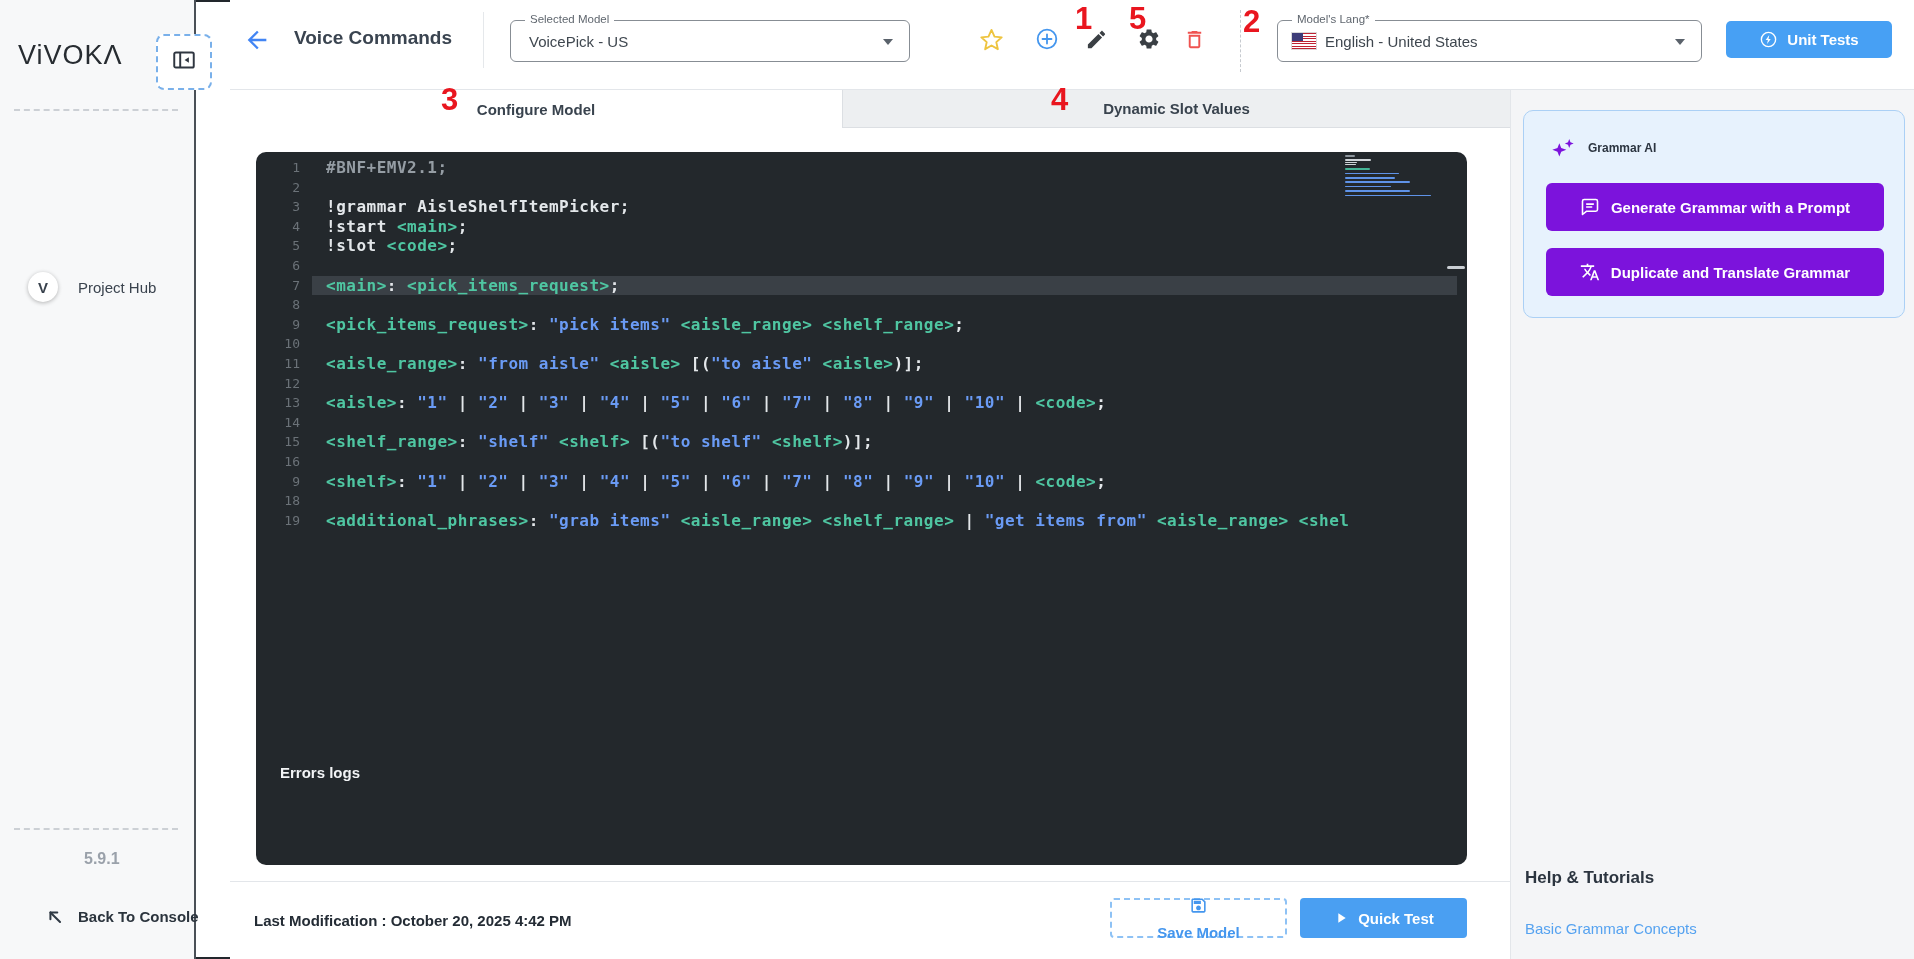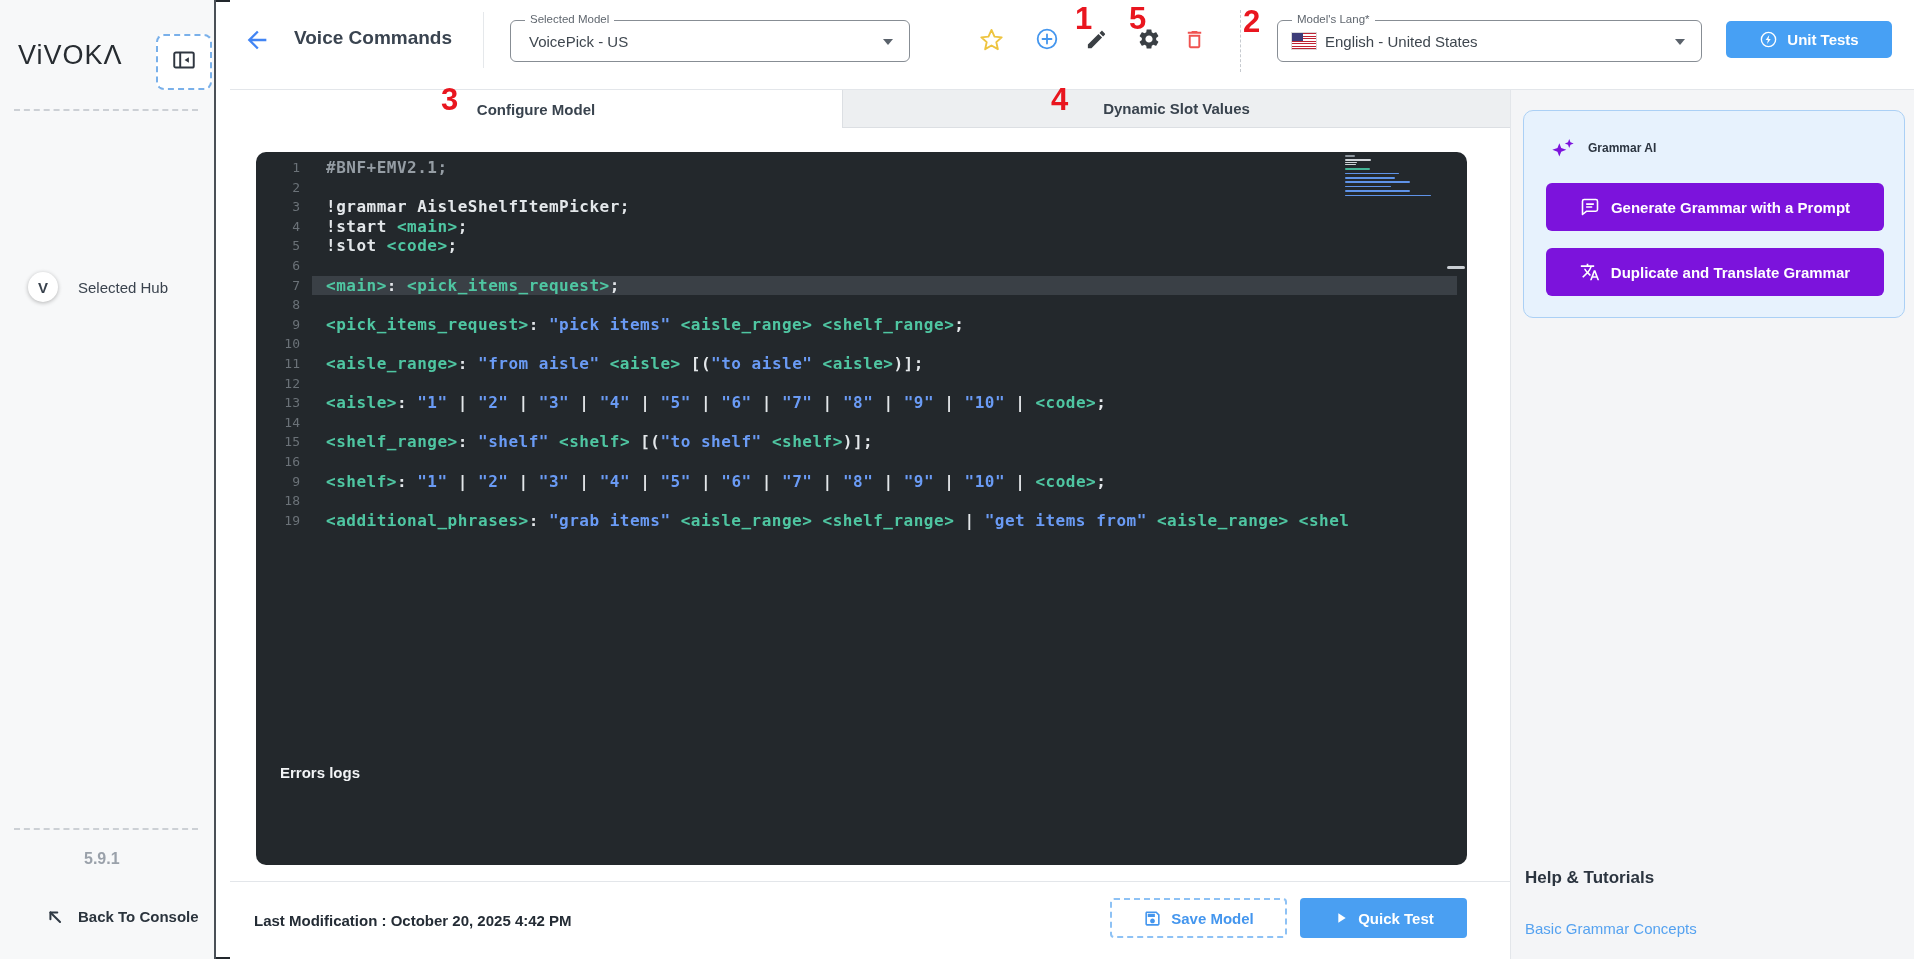--- a/index.html
+++ b/index.html
@@ -1,21 +1,21 @@
 <!DOCTYPE html>
 <html><head>
 <meta charset="utf-8">
 <style>
   html,body{margin:0;padding:0;background:#e9eaec;}
   .app{position:relative;width:1914px;height:959px;background:#fff;overflow:hidden;
        font-family:"Liberation Sans",sans-serif;box-shadow:inset 0 0 0 2px #22272c;}
   .abs{position:absolute;}
 
   
-  .sidebar{position:absolute;left:0;top:0;width:216px;height:959px;background:#f7f8f9;border-right:2px solid #4a5057;box-sizing:border-box;}
+  .sidebar{position:absolute;left:0;top:0;width:196px;height:959px;background:#f7f8f9;border-right:2px solid #4a5057;box-sizing:border-box;}
   .logo{position:absolute;left:18px;top:40px;font-size:27px;letter-spacing:1px;color:#272c31;font-weight:400;}
   .toggle-box{position:absolute;left:156px;top:34px;width:52px;height:52px;border:2px dashed #79b0ea;border-radius:8px;display:flex;align-items:center;justify-content:center;cursor:pointer;background:#fff;}
   .dash-hr{position:absolute;left:14px;right:16px;border-top:2px dashed #ccd0d5;}
   .hub-circle{position:absolute;left:28px;top:140px;width:30px;height:30px;border-radius:50%;background:#fff;box-shadow:0 1px 4px rgba(0,0,0,.28);display:flex;align-items:center;justify-content:center;font-size:15px;font-weight:600;color:#39424d;}
   .side-label{font-size:15px;color:#3a434e;}
   .version{position:absolute;left:84px;top:850px;font-size:16px;font-weight:600;color:#9aa1aa;}
 
   
   .header{position:absolute;left:230px;top:0;width:1684px;height:90px;background:#fff;border-bottom:1px solid #e3e6ea;box-sizing:border-box;}
   .page-title{position:absolute;left:64px;top:27px;font-size:19px;font-weight:700;color:#3a4450;}
@@ -48,21 +48,21 @@
   .crow.hl{background:#3a4046;}
   .cs-c{color:#959da4;} .cs-p{color:#e3e7ea;} .cs-t{color:#4fc6a2;} .cs-s{color:#6a9bf5;}
   .minimap{position:absolute;left:1089px;top:3px;width:104px;height:50px;}
   .mmrow{position:absolute;left:0;height:1.6px;border-radius:1px;}
   .scroll-thumb{position:absolute;left:1191px;top:114px;width:18px;height:3px;background:#c9ced3;border-radius:2px;cursor:pointer;}
   .errors-label{position:absolute;left:24px;top:612px;font-size:15px;font-weight:700;color:#f2f4f6;}
 
   
   .footer{position:absolute;left:0;top:791px;width:1280px;height:78px;background:#fff;border-top:1px solid #e3e6ea;box-sizing:border-box;}
   .lastmod{position:absolute;left:24px;top:30px;font-size:15px;font-weight:700;color:#242c35;}
-  .btn-save{position:absolute;left:880px;top:16px;width:177px;height:40px;background:#fff;border:2px dashed #8ec2f5;border-radius:4px;color:#4496ee;font-size:15px;font-weight:700;display:flex;align-items:center;justify-content:center;gap:9px;cursor:pointer;box-sizing:border-box;}
+  .btn-save{position:absolute;left:880px;top:16px;width:177px;height:40px;background:#fff;border:2px dashed #8ec2f5;border-radius:4px;color:#4496ee;font-size:15px;font-weight:700;display:flex;align-items:center;justify-content:center;gap:9px;cursor:pointer;box-sizing:border-box;flex-direction:column;}
   .btn-quick{position:absolute;left:1070px;top:16px;width:167px;height:40px;background:#4a9ff2;border-radius:4px;}
 
   
   .rightbar{position:absolute;left:1510px;top:90px;width:404px;height:869px;background:#f4f5f7;border-left:1px solid #e3e6ea;box-sizing:border-box;}
   .ai-panel{position:absolute;left:12px;top:20px;width:382px;height:208px;background:#e7f2fd;border:1px solid #abd0f5;border-radius:10px;box-sizing:border-box;}
   .ai-title{position:absolute;left:64px;top:30px;font-size:12px;font-weight:700;color:#2c3540;}
   .btn-purple{position:absolute;left:22px;width:338px;height:48px;background:#7c13dc;border-radius:6px;color:#fff;font-size:15px;font-weight:700;display:flex;align-items:center;justify-content:center;gap:11px;cursor:pointer;}
   .help-title{position:absolute;left:14px;top:778px;font-size:17px;font-weight:700;color:#2c3540;}
   .help-link{position:absolute;left:14px;top:830px;font-size:15px;color:#55a2f0;cursor:pointer;}
 </style>
@@ -79,21 +79,21 @@
             <rect x="3" y="5" width="18" height="14" rx="1.5" fill="none" stroke="#2f3640" stroke-width="1.8"></rect>
             <line x1="8.5" y1="5.5" x2="8.5" y2="18.5" stroke="#2f3640" stroke-width="1.8"></line>
             <path d="M16.5 9.5v5L12.5 12z" fill="#2f3640"></path>
           </svg>
       </span>
     </div>
     <div class="dash-hr" style="top:109px;"></div>
 
     <div style="position:absolute;left:0;top:132px;width:228px;height:48px;cursor:pointer;">
       <div class="hub-circle">V</div>
-      <div class="side-label abs" style="left:78px;top:147px;">Selected Hub</div>
+      <div class="side-label abs" style="left:78px;top:147px;">Project Hub</div>
     </div>
 
     <div style="position:absolute;left:0;top:760px;width:228px;height:56px;cursor:pointer;">
       
       
     </div>
 
     <div class="dash-hr" style="top:828px;"></div>
     <div class="version">5.9.1</div>
 

